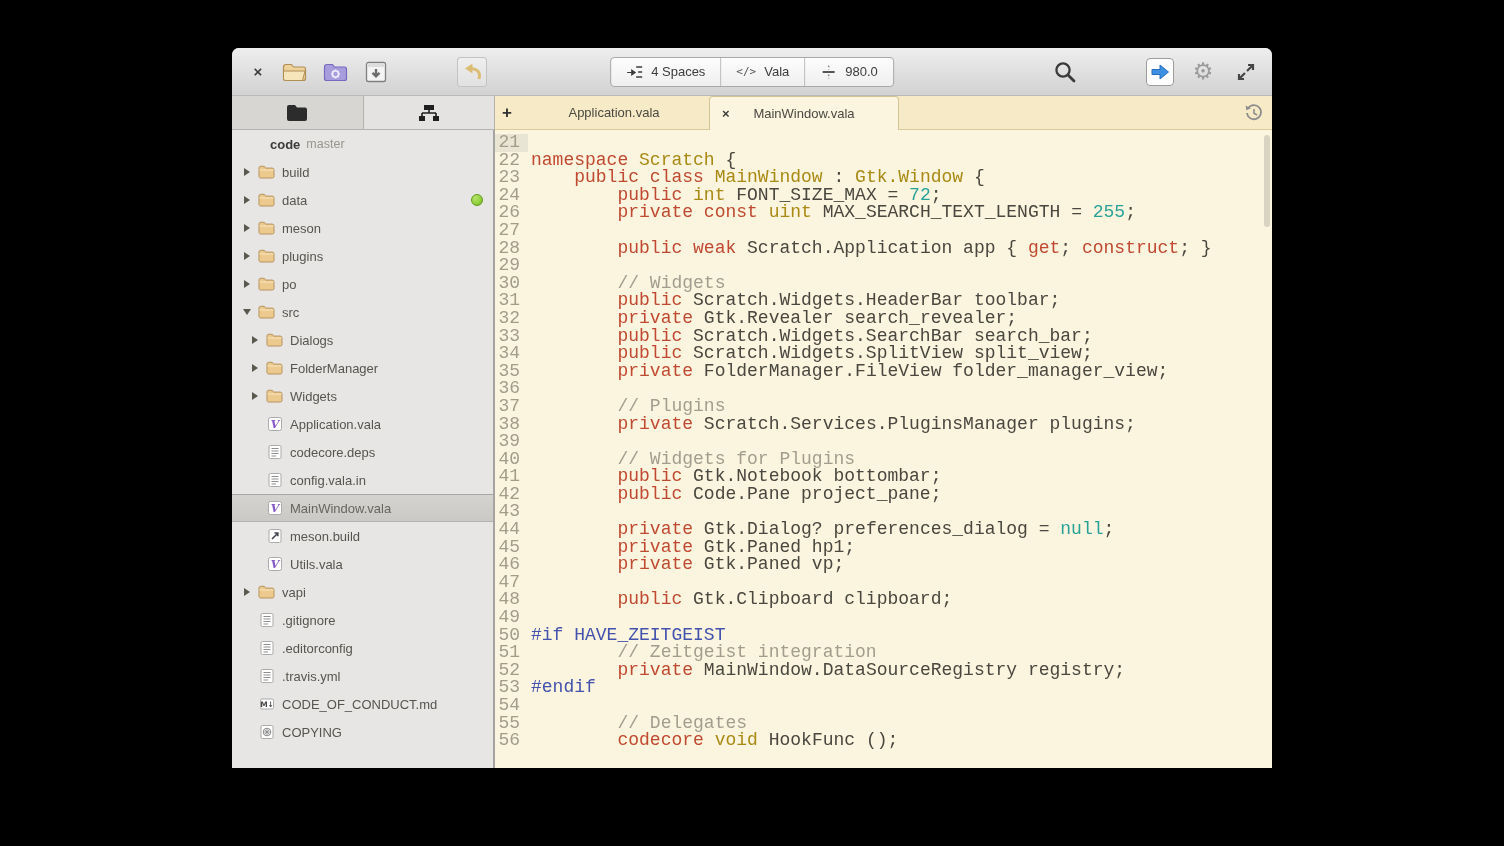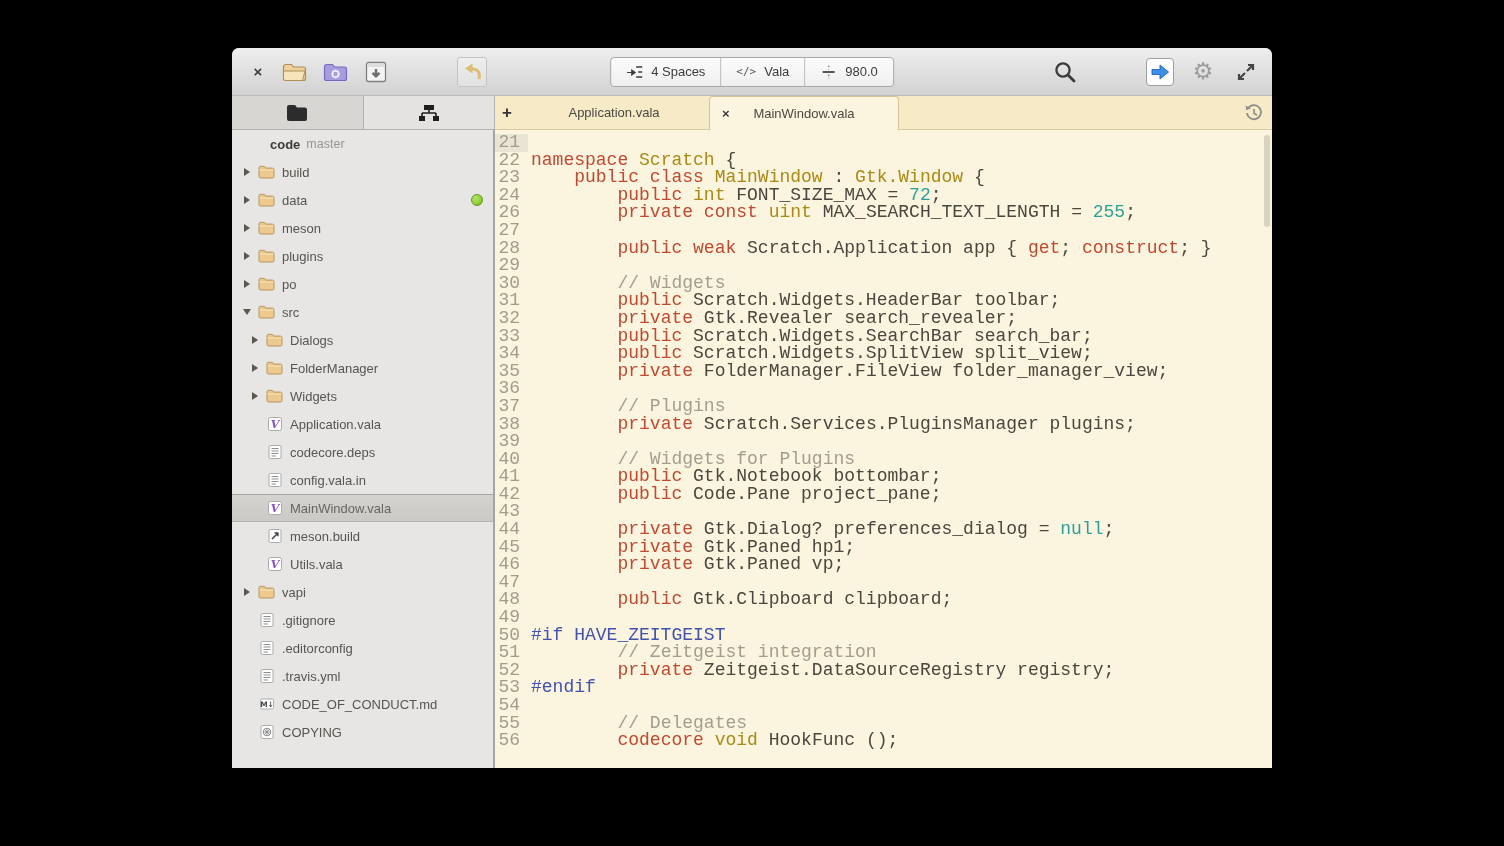--- a/index.html
+++ b/index.html
@@ -468,21 +468,21 @@
           <div class="code-line"><span class="gutter">42</span><span class="line-content"><span class="tk-pl">        </span><span class="tk-kw">public</span><span class="tk-pl"> Code.Pane project_pane;</span></span></div>
           <div class="code-line"><span class="gutter">43</span><span class="line-content"></span></div>
           <div class="code-line"><span class="gutter">44</span><span class="line-content"><span class="tk-pl">        </span><span class="tk-kw">private</span><span class="tk-pl"> Gtk.Dialog? preferences_dialog = </span><span class="tk-num">null</span><span class="tk-pl">;</span></span></div>
           <div class="code-line"><span class="gutter">45</span><span class="line-content"><span class="tk-pl">        </span><span class="tk-kw">private</span><span class="tk-pl"> Gtk.Paned hp1;</span></span></div>
           <div class="code-line"><span class="gutter">46</span><span class="line-content"><span class="tk-pl">        </span><span class="tk-kw">private</span><span class="tk-pl"> Gtk.Paned vp;</span></span></div>
           <div class="code-line"><span class="gutter">47</span><span class="line-content"></span></div>
           <div class="code-line"><span class="gutter">48</span><span class="line-content"><span class="tk-pl">        </span><span class="tk-kw">public</span><span class="tk-pl"> Gtk.Clipboard clipboard;</span></span></div>
           <div class="code-line"><span class="gutter">49</span><span class="line-content"></span></div>
           <div class="code-line"><span class="gutter">50</span><span class="line-content"><span class="tk-dir">#if HAVE_ZEITGEIST</span></span></div>
           <div class="code-line"><span class="gutter">51</span><span class="line-content"><span class="tk-pl">        </span><span class="tk-cm">// Zeitgeist integration</span></span></div>
-          <div class="code-line"><span class="gutter">52</span><span class="line-content"><span class="tk-pl">        </span><span class="tk-kw">private</span><span class="tk-pl"> Zeitgeist.DataSourceRegistry registry;</span></span></div>
+          <div class="code-line"><span class="gutter">52</span><span class="line-content"><span class="tk-pl">        </span><span class="tk-kw">private</span><span class="tk-pl"> MainWindow.DataSourceRegistry registry;</span></span></div>
           <div class="code-line"><span class="gutter">53</span><span class="line-content"><span class="tk-dir">#endif</span></span></div>
           <div class="code-line"><span class="gutter">54</span><span class="line-content"></span></div>
           <div class="code-line"><span class="gutter">55</span><span class="line-content"><span class="tk-pl">        </span><span class="tk-cm">// Delegates</span></span></div>
           <div class="code-line"><span class="gutter">56</span><span class="line-content"><span class="tk-pl">        </span><span class="tk-kw">codecore</span><span class="tk-pl"> </span><span class="tk-ty">void</span><span class="tk-pl"> HookFunc ();</span></span></div>
         </div>
       <div class="scroll-thumb"></div>
     </div>
   </div>
 
 </div>

